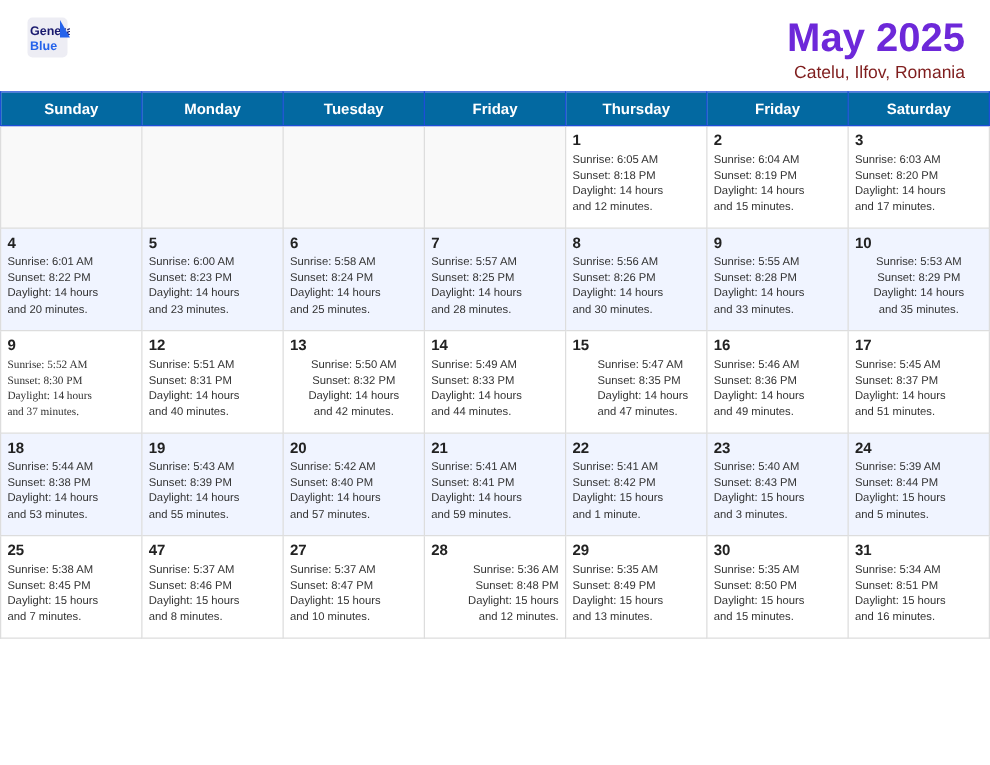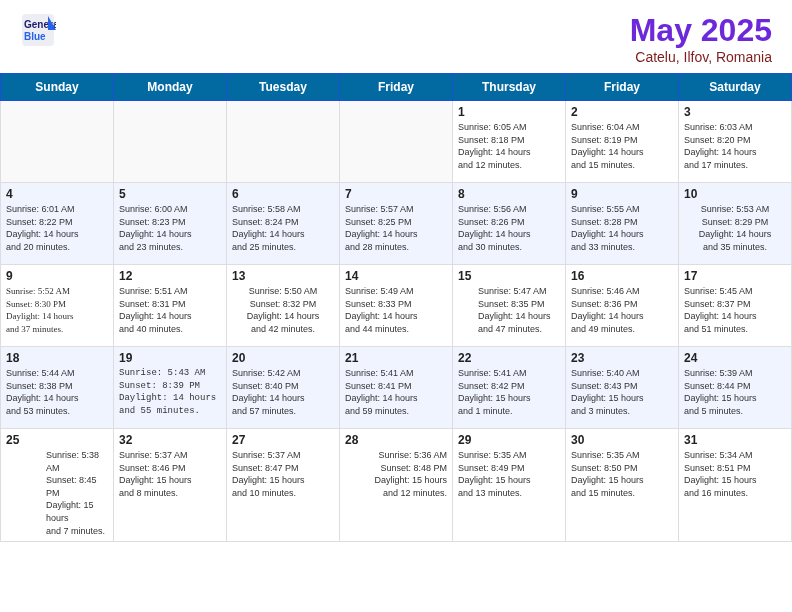--- a/index.html
+++ b/index.html
@@ -223,21 +223,21 @@
       <tr>
         <td class="shaded">
           <span class="day-num">18</span>
           <div class="cell-text" style="white-space: pre-line;">Sunrise: 5:44 AM
 Sunset: 8:38 PM
 Daylight: 14 hours
 and 53 minutes.</div>
         </td>
         <td class="shaded">
           <span class="day-num">19</span>
-          <div class="cell-text" style="white-space: pre-line; font-family: Liberation Mono, monospace;">Sunrise: 5:43 AM
+          <div class="cell-text" style="white-space: pre-line;">Sunrise: 5:43 AM
 Sunset: 8:39 PM
 Daylight: 14 hours
 and 55 minutes.</div>
         </td>
         <td class="shaded">
           <span class="day-num">20</span>
           <div class="cell-text" style="white-space: pre-line;">Sunrise: 5:42 AM
 Sunset: 8:40 PM
 Daylight: 14 hours
 and 57 minutes.</div>
@@ -267,27 +267,27 @@
           <span class="day-num">24</span>
           <div class="cell-text" style="white-space: pre-line;">Sunrise: 5:39 AM
 Sunset: 8:44 PM
 Daylight: 15 hours
 and 5 minutes.</div>
         </td>
       </tr>
       <tr>
         <td>
           <span class="day-num">25</span>
-          <div class="cell-text" style="white-space: pre-line; margin-left: 40px;">Sunrise: 5:38 AM
+          <div class="cell-text" style="white-space: pre-line;">Sunrise: 5:38 AM
 Sunset: 8:45 PM
 Daylight: 15 hours
 and 7 minutes.</div>
         </td>
         <td>
-          <span class="day-num">32</span>
+          <span class="day-num">47</span>
           <div class="cell-text" style="white-space: pre-line;">Sunrise: 5:37 AM
 Sunset: 8:46 PM
 Daylight: 15 hours
 and 8 minutes.</div>
         </td>
         <td>
           <span class="day-num">27</span>
           <div class="cell-text" style="white-space: pre-line;">Sunrise: 5:37 AM
 Sunset: 8:47 PM
 Daylight: 15 hours

